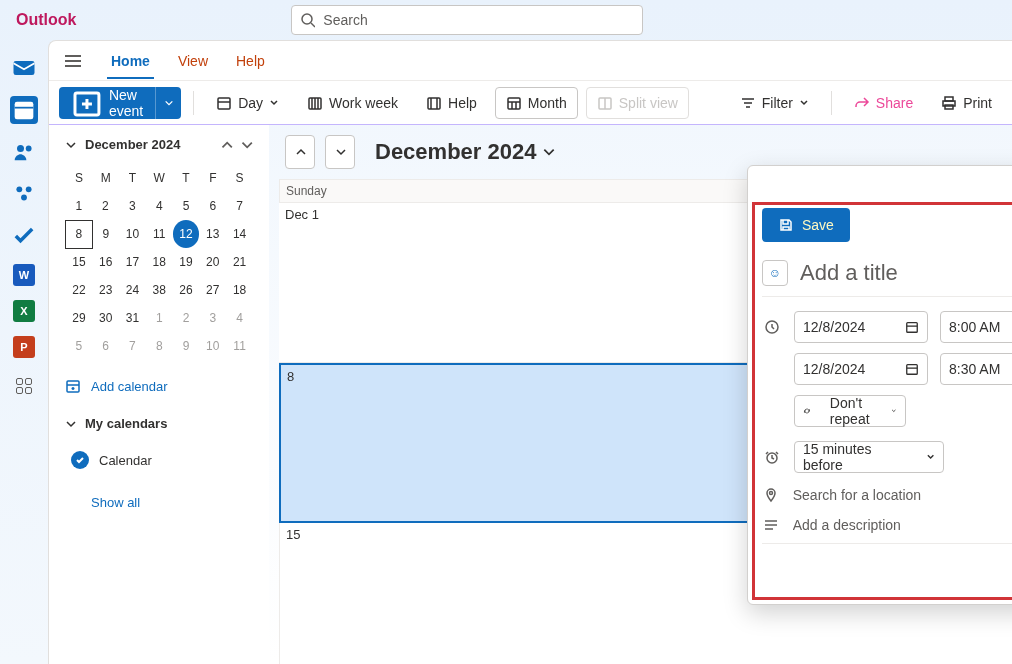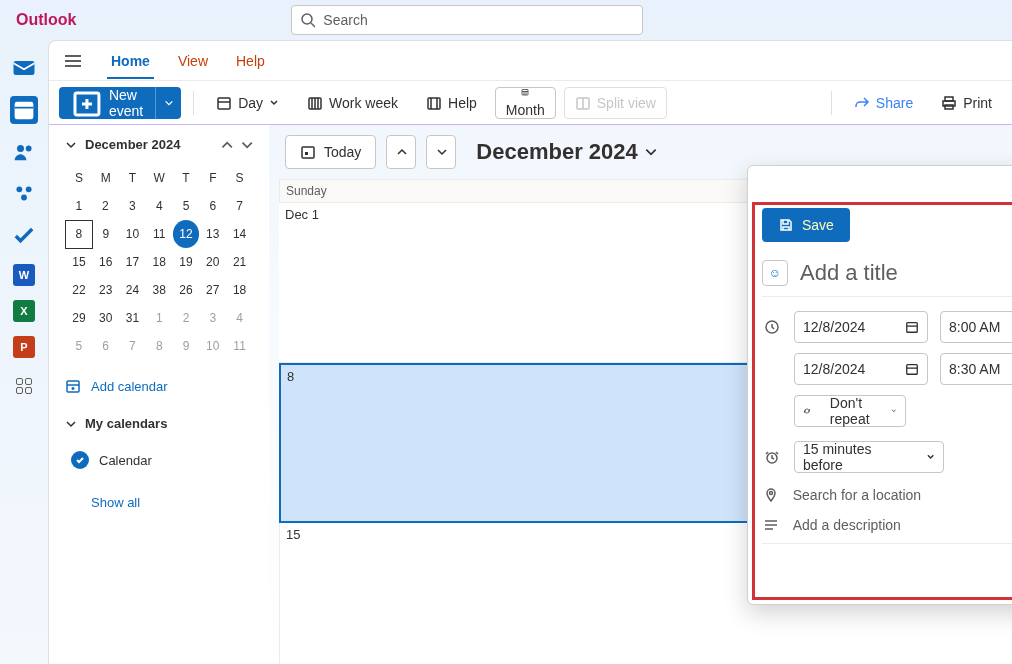--- a/index.html
+++ b/index.html
@@ -19,21 +19,21 @@
 .menu-row { height: 40px; display: flex; align-items: center; padding: 0 16px; gap: 20px; border-bottom: 1px solid #edebe9; }
 .ham { display: flex; flex-direction: column; gap: 3px; margin-right: 6px; }
 .ham span { width: 16px; height: 2px; background: #605e5c; }
 .menu-tab { font-size: 14px; color: #c2410c; padding: 0 4px; cursor: pointer; }
 .menu-tab.active { color: #0f6cbd; font-weight: 600; border-bottom: 2px solid #0f6cbd; padding-bottom: 8px; margin-bottom: -10px; }
 .tool-row { height: 44px; display: flex; align-items: center; padding: 0 10px; gap: 8px; border-bottom: 1px solid #c4b5fd; }
 .new-evt { display: flex; height: 32px; }
 .new-evt .btn { background: #0f6cbd; color: #fff; border-radius: 4px 0 0 4px; display: flex; align-items: center; padding: 0 12px; gap: 6px; font-weight: 400; }
 .new-evt .chev { background: #0f6cbd; color: #fff; border-radius: 0 4px 4px 0; width: 26px; display: flex; align-items: center; justify-content: center; border-left: 1px solid rgba(255,255,255,0.3); }
 .tool-btn { height: 32px; display: flex; align-items: center; gap: 6px; padding: 0 10px; border-radius: 4px; cursor: pointer; color: #323130; }
-.tool-btn.outlined { border: 1px solid #c8c6c4; flex-direction: column; }
+.tool-btn.outlined { border: 1px solid #c8c6c4; }
 .tool-btn.disabled { color: #c8c6c4; border: 1px solid #e1dfdd; }
 .tool-btn svg { width: 16px; height: 16px; }
 .tool-btn .chev-sm svg { width: 10px; height: 10px; }
 .vline { width: 1px; height: 24px; background: #e1dfdd; margin: 0 4px; }
 .spacer { flex: 1; }
 .body-split { flex: 1; display: flex; min-height: 0; }
 .sidebar { width: 220px; padding: 12px 16px; display: flex; flex-direction: column; gap: 12px; font-size: 13px; }
 .month-picker-hdr { display: flex; align-items: center; gap: 8px; }
 .month-picker-hdr .ttl { font-weight: 600; }
 .month-picker-hdr .nav { margin-left: auto; display: flex; gap: 6px; color: #605e5c; }
@@ -205,22 +205,31 @@
       <span>Month</span>
     </div>
     <div class="tool-btn disabled">
       <svg viewBox="0 0 16 16">
           <rect x="2" y="3" width="12" height="11" rx="1"></rect>
           <path d="M8 3v11"></path>
         </svg>
       <span>Split view</span>
     </div>
     <div class="spacer"></div>
+    <div class="tool-btn">
+      <svg viewBox="0 0 16 16">
+          <path d="M2 4h12M4 8h8M6 12h4"></path>
+        </svg>
+      <span>Filter</span>
+      <span class="chev-sm"><svg viewBox="0 0 10 10">
+            <path d="M2 3l3 3 3-3"></path>
+          </svg></span>
+    </div>
     <div class="vline"></div>
-    <div class="tool-btn" style="color:#3b82f6">
+    <div class="tool-btn" style="color:#ec4899">
       <svg viewBox="0 0 16 16">
           <path d="M10 3l4 4-4 4M14 7H6a4 4 0 00-4 4v1"></path>
         </svg>
       <span>Share</span>
     </div>
     <div class="tool-btn">
       <svg viewBox="0 0 16 16">
           <rect x="4" y="2" width="8" height="4"></rect>
           <rect x="2" y="6" width="12" height="5"></rect>
           <rect x="4" y="10" width="8" height="4"></rect>
@@ -334,27 +343,20 @@
               <path d="M2 5l2 2 4-4" stroke="#fff" stroke-width="2"></path>
             </svg>
           </div>
         <span>Calendar</span>
       </div>
       <div class="show-all">Show all</div>
     </div>
 
     <div class="cal-area">
       <div class="cal-top">
-        <div class="today-btn">
-          <svg width="16" height="16" viewBox="0 0 16 16">
-              <rect x="2" y="3" width="12" height="11" rx="1"></rect>
-              <rect x="5" y="8" width="3" height="3" class="fill"></rect>
-            </svg>
-          <span>Today</span>
-        </div>
         <div class="nav-arr">
             <svg width="12" height="12" viewBox="0 0 12 12">
               <path d="M3 8l4-4 4 4"></path>
             </svg>
           </div>
         <div class="nav-arr">
             <svg width="12" height="12" viewBox="0 0 12 12">
               <path d="M3 4l4 4 4-4"></path>
             </svg>
           </div>

